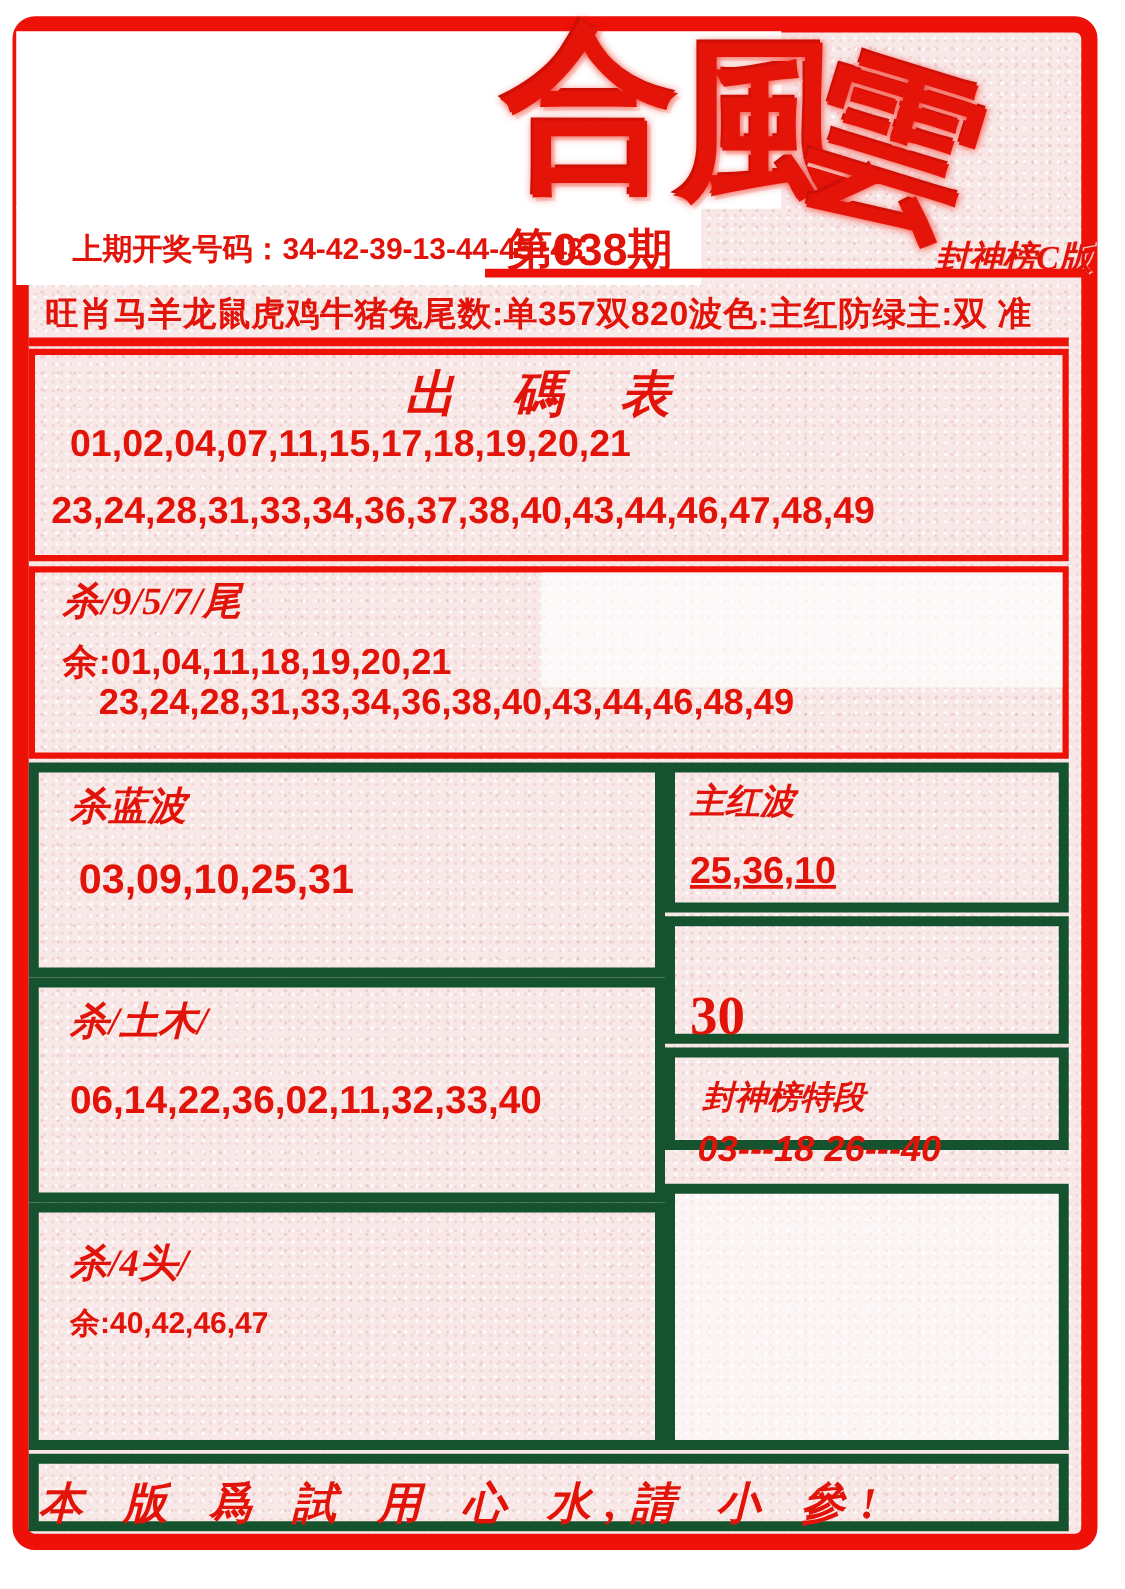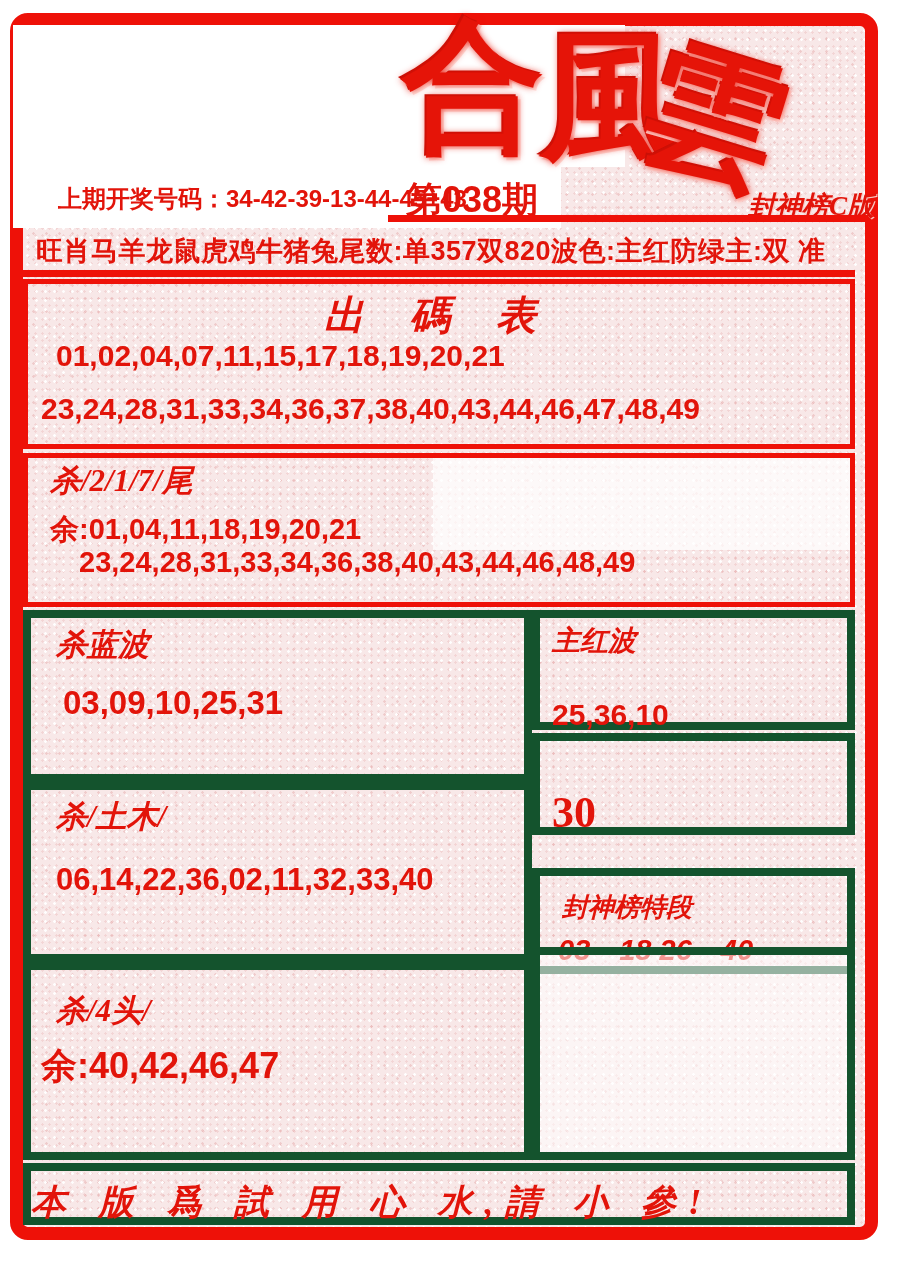--- a/index.html
+++ b/index.html
@@ -80,50 +80,50 @@
   <div class="rule" style="left:23px;top:270px;width:832px;height:7px;"></div>
 
   <div class="rbox" style="left:23px;top:279px;width:832px;height:170px;">
     <div class="abs red chuma-title" style="left:0;top:4px;">出 碼 表</div>
     <div class="abs red numline" style="left:28px;top:55px;">01,02,04,07,11,15,17,18,19,20,21</div>
     <div class="abs red numline" style="left:13px;top:108px;">23,24,28,31,33,34,36,37,38,40,43,44,46,47,48,49</div>
   </div>
 
   <div class="rbox" style="left:23px;top:453px;width:832px;height:154px;">
     <div class="soft-white" style="left:405px;top:0px;width:417px;height:92px;"></div>
-    <div class="abs red sec-title" style="left:22px;top:2px;">杀/2/1/7/尾</div>
+    <div class="abs red sec-title" style="left:22px;top:2px;">杀/9/5/7/尾</div>
     <div class="abs red numline" style="left:22px;top:52px;font-size:29px;">余:01,04,11,18,19,20,21</div>
     <div class="abs red numline" style="left:10px;top:88px;font-size:29px;margin-left:41px;">23,24,28,31,33,34,36,38,40,43,44,46,48,49</div>
   </div>
 
   <div class="rbox-thin" style="left:23px;top:610px;width:509px;height:172px;">
     <div class="abs red sec-title" style="left:25px;top:6px;">杀蓝波</div>
     <div class="abs red numline-big" style="left:32px;top:66px;">03,09,10,25,31</div>
   </div>
 
   <div class="rbox-thin" style="left:23px;top:782px;width:509px;height:180px;">
     <div class="abs red sec-title" style="left:25px;top:6px;">杀/土木/</div>
     <div class="abs red numline-big" style="left:25px;top:72px;font-size:31px;">06,14,22,36,02,11,32,33,40</div>
   </div>
 
   <div class="rbox-thin" style="left:23px;top:962px;width:509px;height:198px;">
     <div class="abs red sec-title" style="left:25px;top:20px;">杀/4头/</div>
-    <div class="abs red numline-big" style="left:10px;top:72px;font-size:36px;">余:40,42,46,47</div>
+    <div class="abs red numline-big" style="left:25px;top:72px;font-size:24px;">余:40,42,46,47</div>
   </div>
 
   <div class="rbox-thin" style="left:532px;top:610px;width:323px;height:120px;">
     <div class="abs red sec-title" style="left:12px;top:4px;font-size:28px;">主红波</div>
-    <div class="abs red numline" style="left:12px;top:80px;">25,36,10</div>
+    <div class="abs red numline" style="left:12px;top:62px;text-decoration:underline;">25,36,10</div>
   </div>
 
   <div class="rbox-thin" style="left:532px;top:733px;width:323px;height:102px;">
     <div class="abs red serif-num" style="left:12px;top:46px;">30</div>
   </div>
 
-  <div class="rbox-thin" style="left:532px;top:868px;width:323px;height:106px;">
+  <div class="rbox-thin" style="left:532px;top:838px;width:323px;height:82px;">
     <div class="abs red sec-title" style="left:22px;top:14px;font-size:26px;">封神榜特段</div>
     <div class="abs red italic-num" style="left:18px;top:58px;">03---18 26---40</div>
   </div>
 
   <div class="rbox-thin" style="left:532px;top:947px;width:323px;height:213px;background:rgba(255,255,255,.55);"></div>
 
   <div class="rbox-thin" style="left:23px;top:1163px;width:832px;height:62px;">
     <div class="abs red footer-text" style="left:0;top:8px;">本 版 爲 試 用 心 水,請 小 參!</div>
   </div>
 

